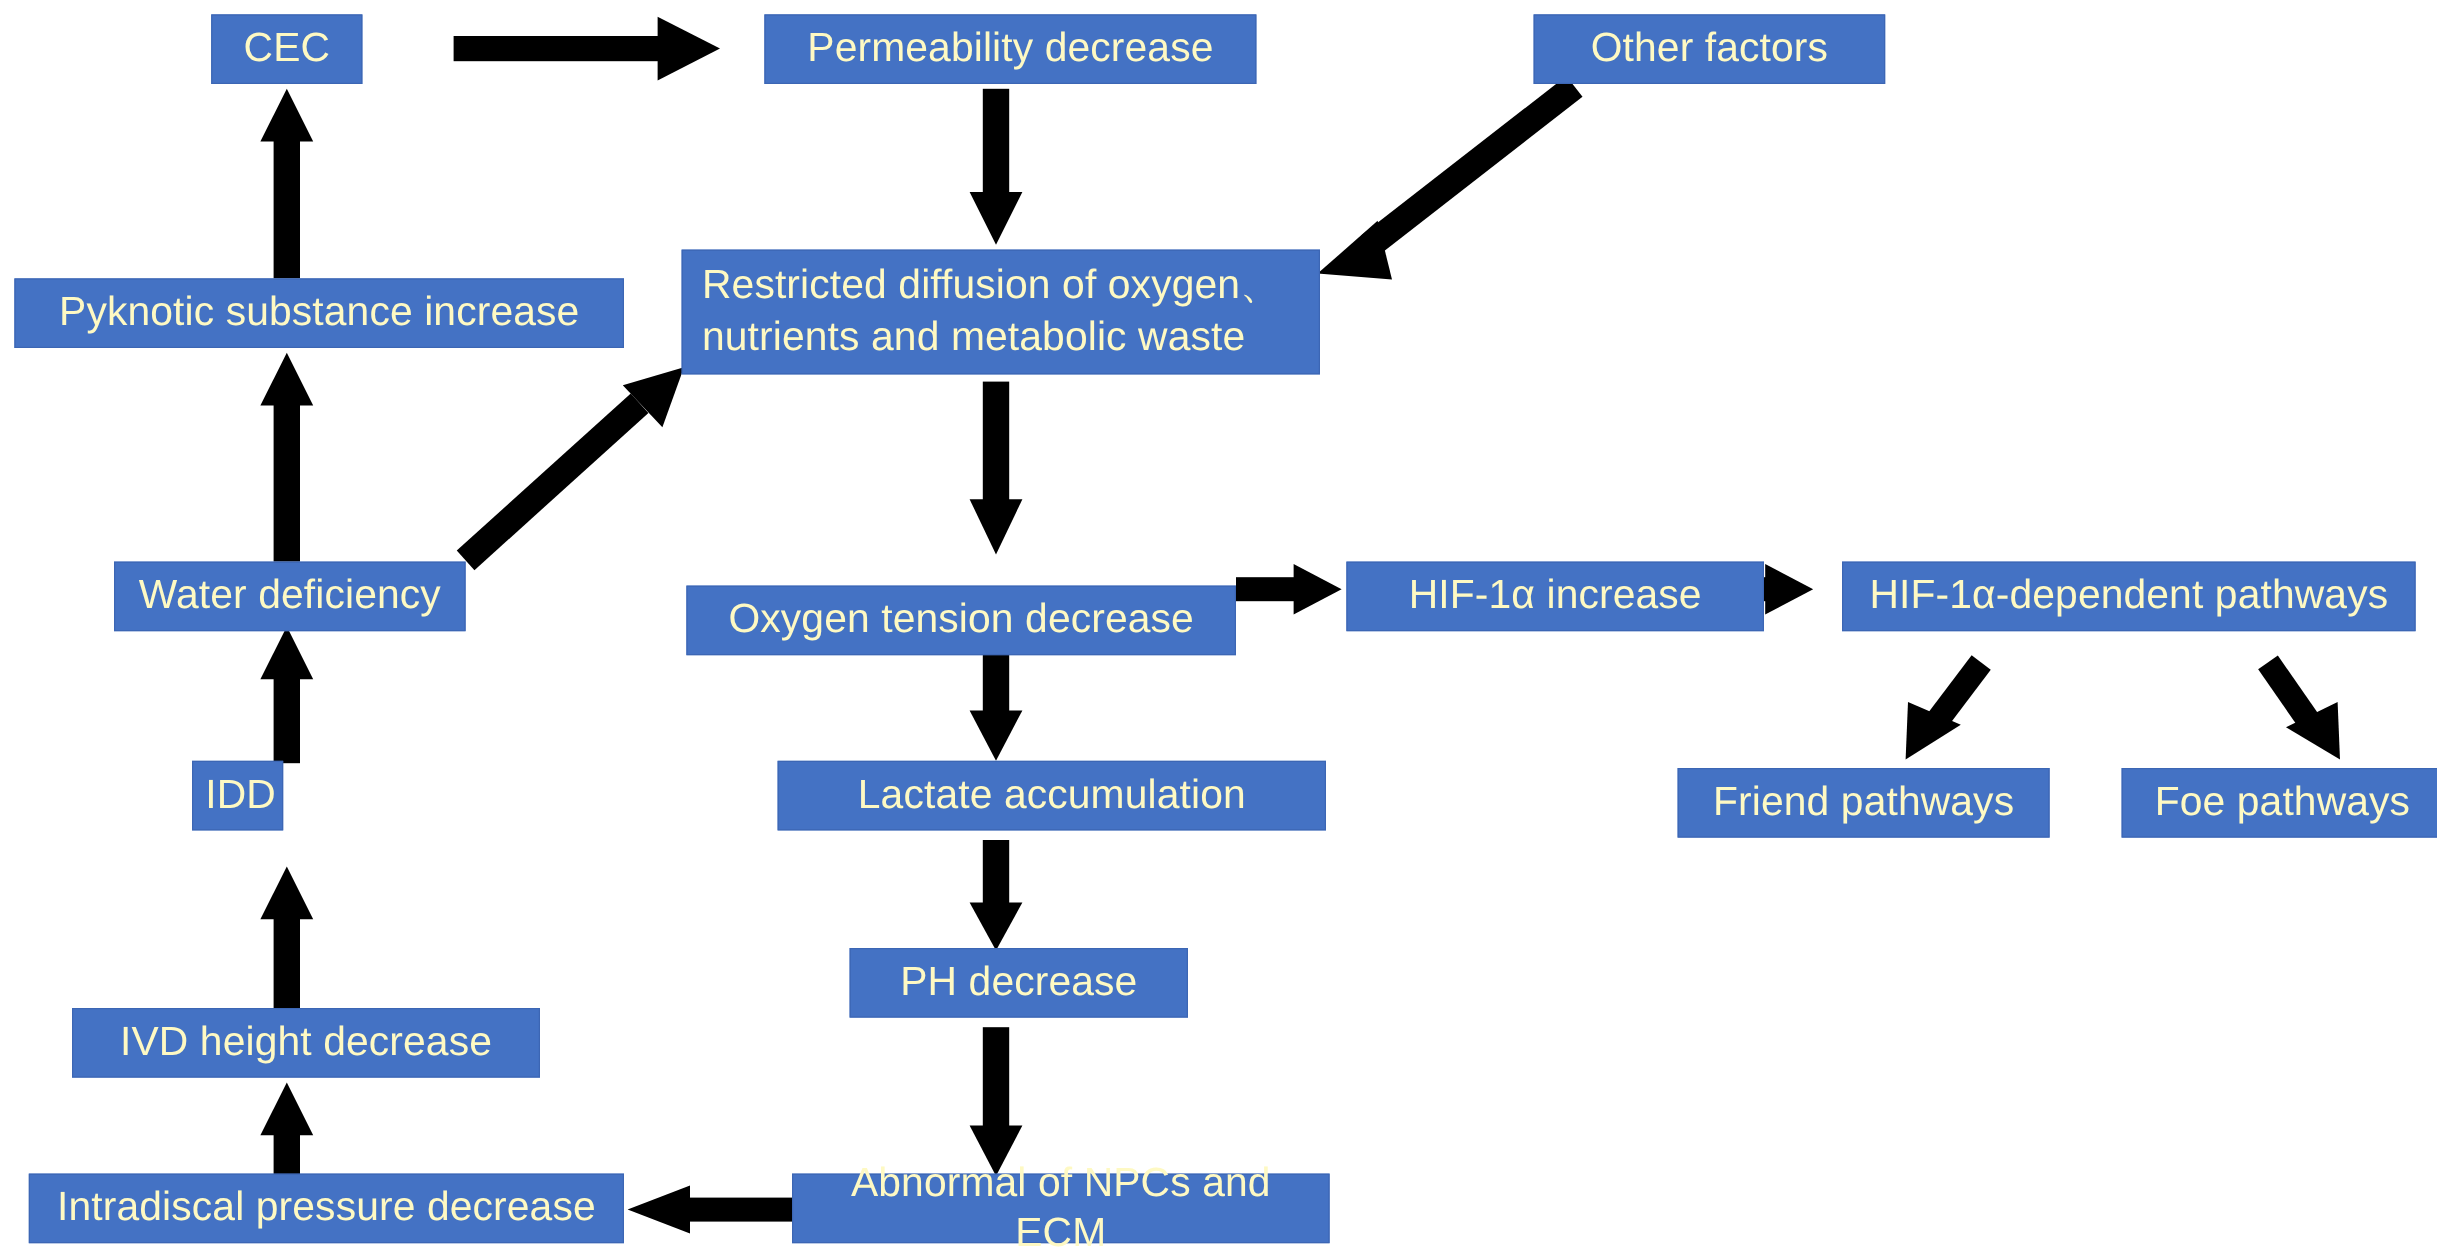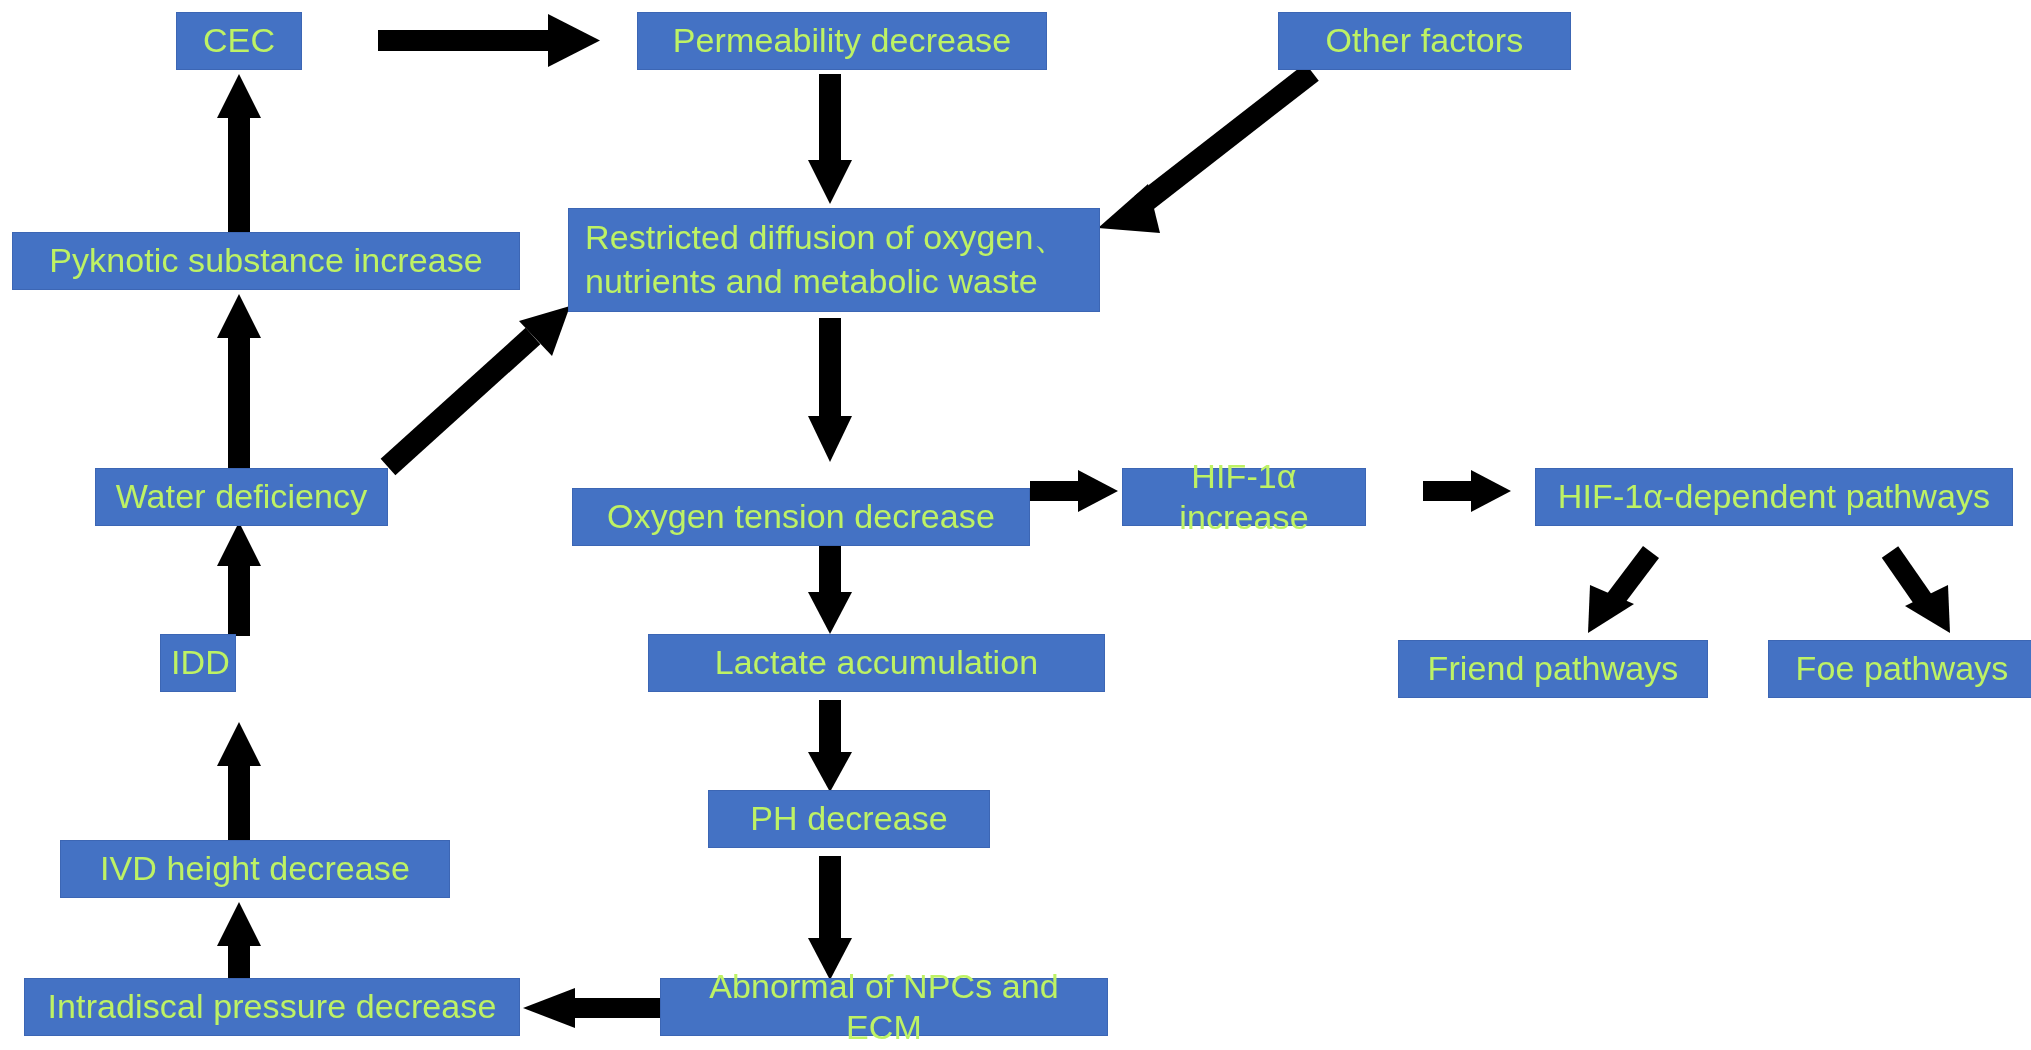--- a/index.html
+++ b/index.html
@@ -12,21 +12,21 @@
     position: relative;
     width: 2031px;
     height: 1050px;
     background: #ffffff;
     overflow: hidden;
     font-family: "Liberation Sans", sans-serif;
   }
   .node {
     position: absolute;
     background: #4472C4;
-    color: #bef264;
+    color: #fef9c3;
     display: flex;
     align-items: center;
     justify-content: center;
     text-align: center;
     box-sizing: border-box;
     font-size: 34px;
     line-height: 1.22;
     letter-spacing: 0.1px;
     font-weight: 400;
     padding: 0 10px;
@@ -172,21 +172,21 @@
   </div>
 
   <div class="node" style="left:95px;top:468px;width:293px;height:58px;">
     <span>Water deficiency</span>
   </div>
 
   <div class="node" style="left:572px;top:468px;width:458px;height:58px;margin-top:20px;">
     <span>Oxygen tension decrease</span>
   </div>
 
-  <div class="node" style="left:1122px;top:468px;width:244px;height:58px;">
+  <div class="node" style="left:1122px;top:468px;width:348px;height:58px;">
     <span>HIF-1α increase</span>
   </div>
 
   <div class="node" style="left:1535px;top:468px;width:478px;height:58px;">
     <span>HIF-1α-dependent pathways</span>
   </div>
 
   <div class="node" style="left:160px;top:634px;width:76px;height:58px;">
     <span>IDD</span>
   </div>

